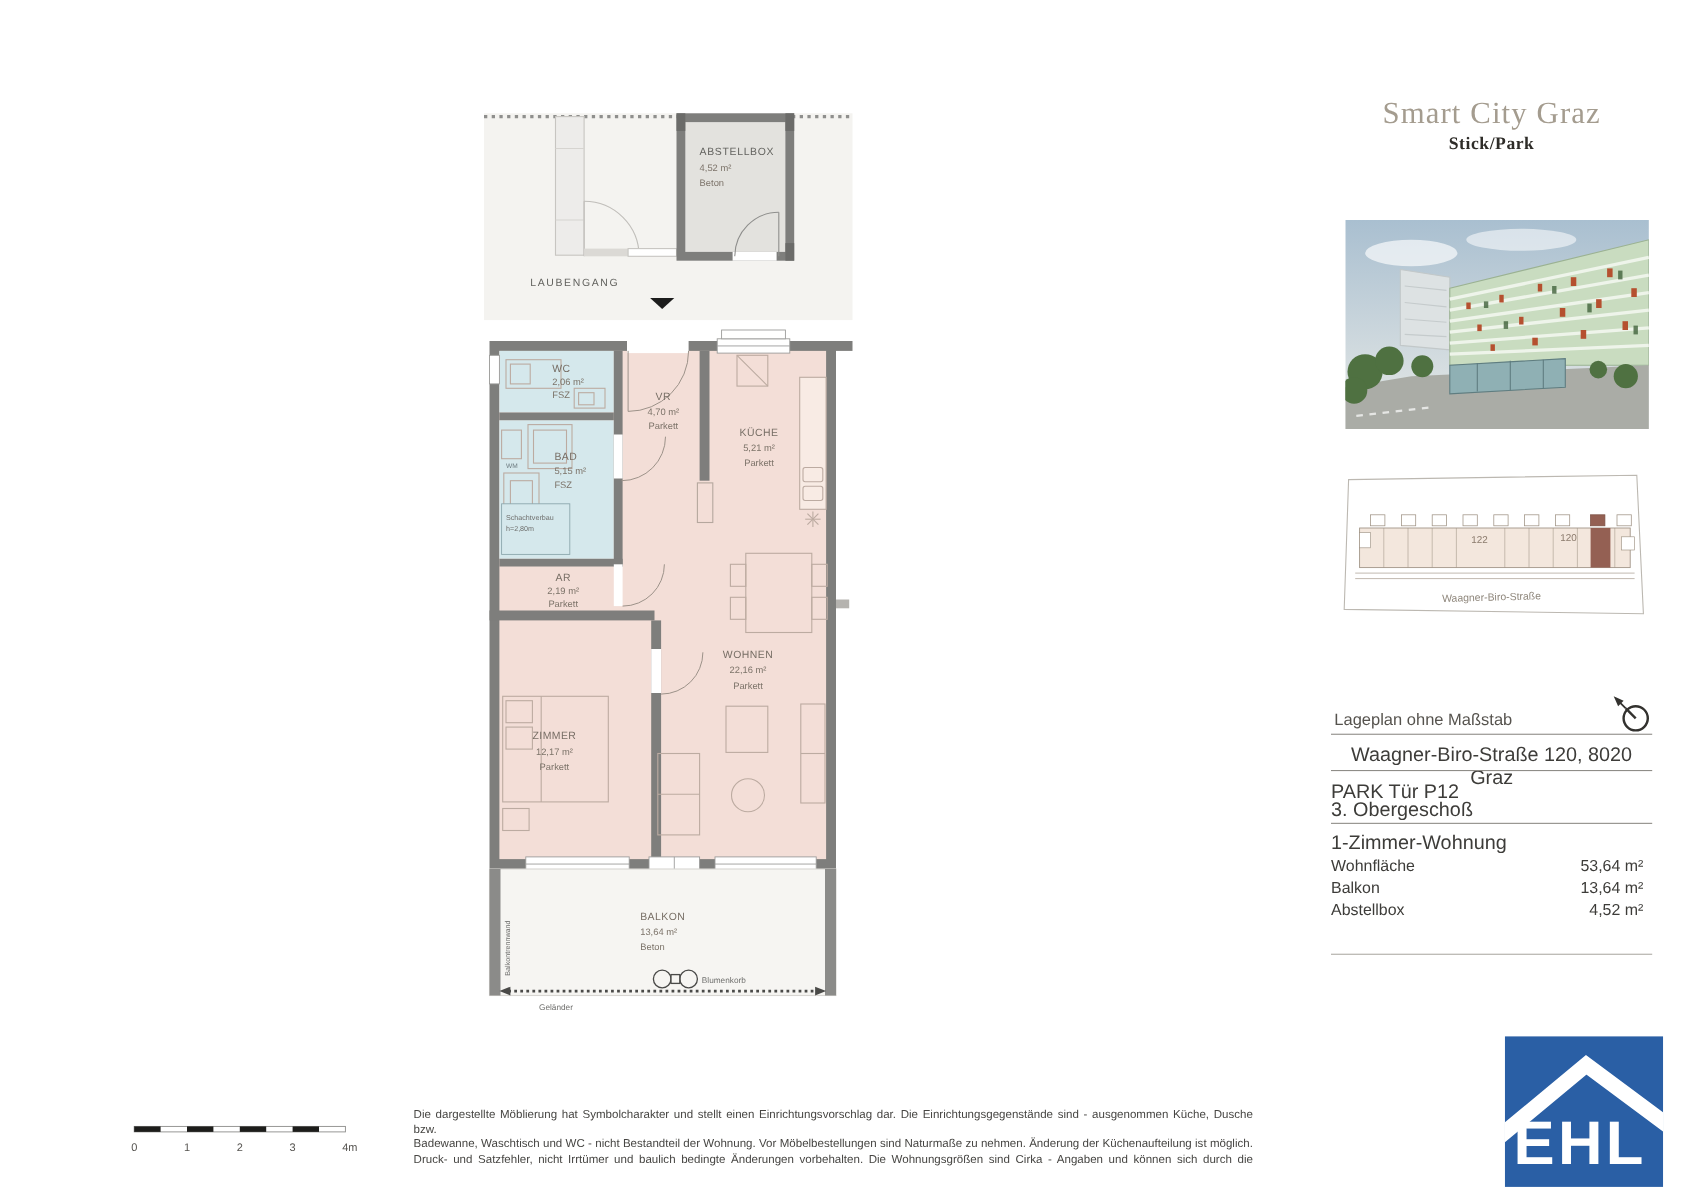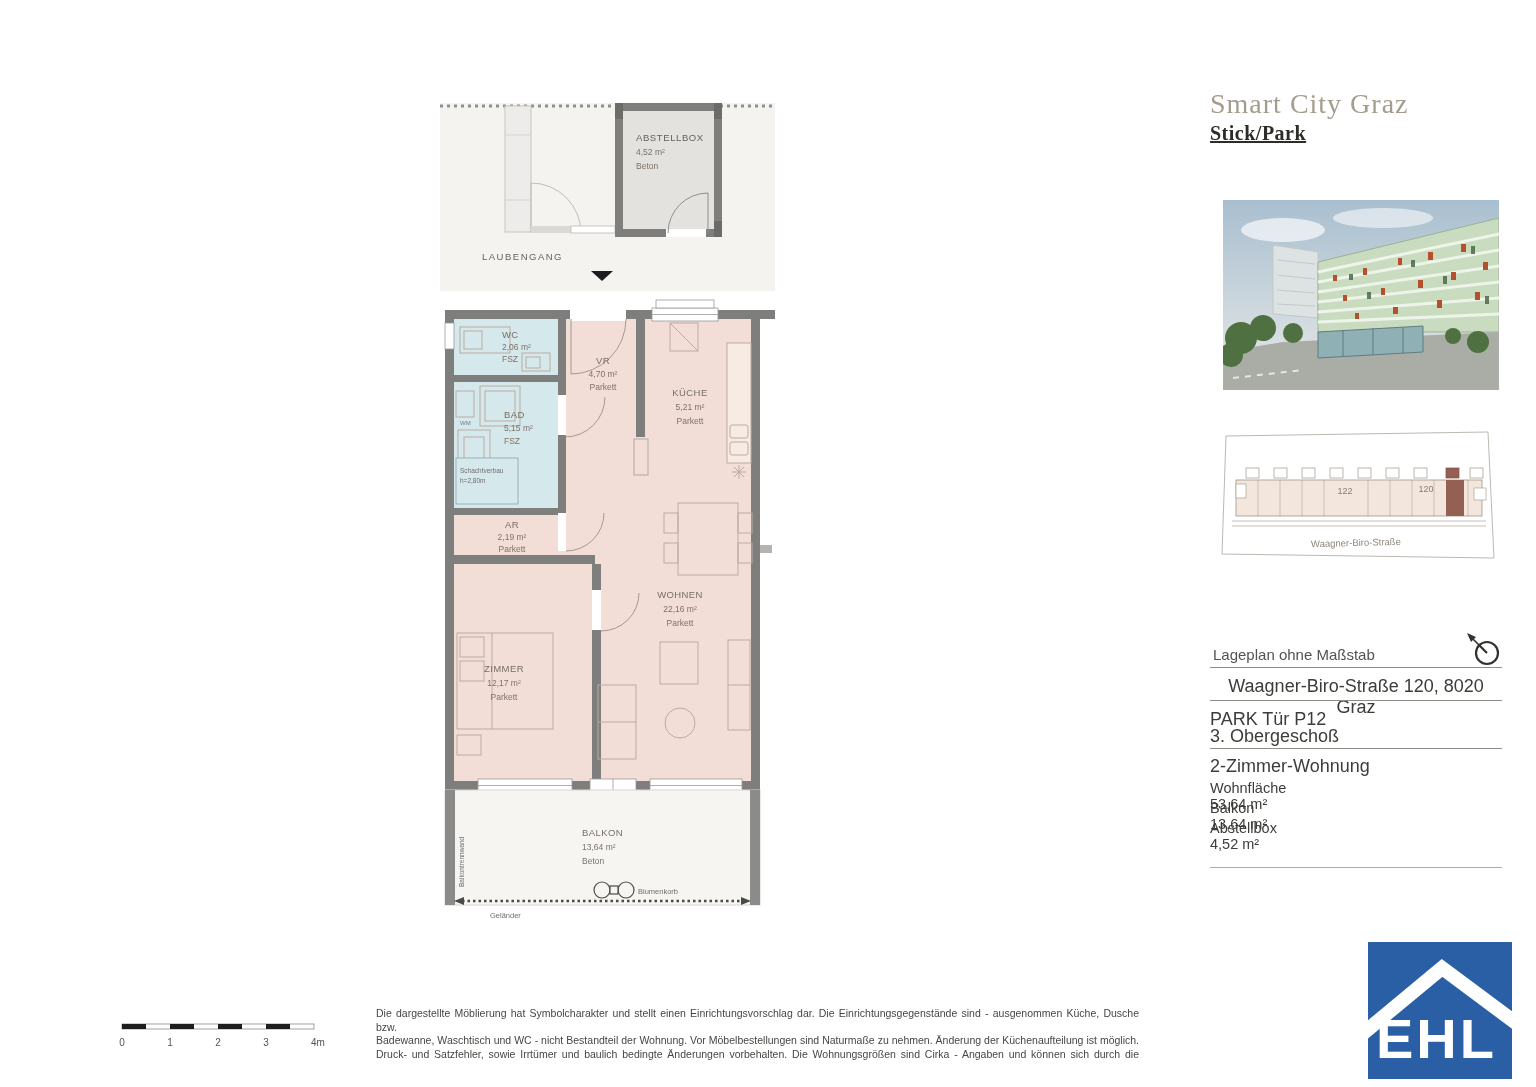--- a/index.html
+++ b/index.html
@@ -5,25 +5,25 @@
   html,body{margin:0;padding:0;background:#ffffff;font-family:"Liberation Sans",sans-serif;}
   .canvas{position:relative;width:1536px;height:1087px;background:#fff;overflow:hidden;}
   .abs{position:absolute;}
   svg text{font-family:"Liberation Sans",sans-serif;}
   .lbl{font-size:9.5px;fill:#776e65;letter-spacing:.4px;}
   .lbl2{font-size:8.5px;fill:#7c7369;}
   .tiny{font-size:6px;fill:#6f7d82;}
   .plan-note{font-size:6.5px;fill:#6f6f6d;}
   .dark-lbl{font-size:9.5px;fill:#63635f;letter-spacing:.6px;}
   .title-main{font-family:"Liberation Serif",serif;font-size:28px;color:#a49c8f;letter-spacing:1px;}
-  .title-sub{font-family:"Liberation Serif",serif;font-size:20px;font-weight:bold;color:#2e2c28;margin-top:2px;letter-spacing:.5px;text-decoration:underline;}
+  .title-sub{font-family:"Liberation Serif",serif;font-size:16px;font-weight:bold;color:#2e2c28;margin-top:2px;letter-spacing:.5px;}
   .hr{border-top:1px solid #8f8d88;height:0;}
   .hr.light{border-top-color:#aeaca6;}
   .info-text{color:#3d3c39;font-size:18px;}
-  .metric-row{display:flex;justify-content:space-between;color:#3d3c39;font-size:14.5px;flex-direction:column;}
+  .metric-row{display:flex;justify-content:space-between;color:#3d3c39;font-size:14.5px;}
   .disc{color:#474643;font-size:10.5px;line-height:13.5px;text-align:justify;}
   .disc.just{text-align-last:justify;}
   .small-note{font-size:15px;color:#56534e;}
 </style>
 </head>
 <body>
 
 <div class="canvas">
 
   <svg class="abs" style="left:440px;top:95px" width="340" height="830" viewBox="0 0 340 830">
@@ -205,21 +205,21 @@
         <rect x="170" y="791" width="8" height="8" fill="#f6f5f2"></rect>
       </g>
       <text x="198" y="799" class="plan-note" style="font-size:7.5px">Blumenkorb</text>
       <line x1="22" y1="806" x2="303" y2="806" stroke="#4a4a48" stroke-width="2.5" stroke-dasharray="2.5 3"></line>
       <polygon points="14,806 24,802 24,810" fill="#4a4a48"></polygon>
       <polygon points="311,806 301,802 301,810" fill="#4a4a48"></polygon>
       <text x="50" y="823" class="plan-note" style="font-size:7.5px">Geländer</text>
     </g>
   </svg>
 
-  <div class="abs" style="left:1210px;top:88px;width:292px;">
+  <div class="abs" style="left:1210px;top:88px;width:292px;text-align:center">
     <div class="title-main">Smart City Graz</div>
     <div class="title-sub">Stick/Park</div>
   </div>
 
   <svg class="abs" style="left:1223px;top:200px" width="276" height="190" viewBox="0 0 276 190">
     <defs>
       <linearGradient id="sky" x1="0" y1="0" x2="0" y2="1">
         <stop offset="0" stop-color="#a9bfd0"></stop>
           <stop offset="1" stop-color="#e8eae7"></stop>
       </linearGradient>
@@ -326,21 +326,21 @@
     <line x1="22" y1="14" x2="16" y2="8" stroke="#33322f" stroke-width="1.6"></line>
     <polygon points="11,3 20,7 15,12" fill="#33322f"></polygon>
   </svg>
 
   <div class="abs hr" style="left:1210px;top:667px;width:292px"></div>
   <div class="abs info-text" style="left:1210px;top:676px;width:292px;text-align:center">Waagner-Biro-Straße 120, 8020 Graz</div>
   <div class="abs hr" style="left:1210px;top:700px;width:292px"></div>
   <div class="abs info-text" style="left:1210px;top:709px;width:292px;text-align:left">PARK Tür P12</div>
   <div class="abs info-text" style="left:1210px;top:726px;width:292px;text-align:left">3. Obergeschoß</div>
   <div class="abs hr" style="left:1210px;top:748px;width:292px"></div>
-  <div class="abs info-text" style="left:1210px;top:756px;width:292px">2-Zimmer-Wohnung</div>
+  <div class="abs info-text" style="left:1210px;top:756px;width:292px">1-Zimmer-Wohnung</div>
   <div class="abs metric-row" style="left:1210px;top:780px;width:284px">
     <span>Wohnfläche</span>
     <span>53,64 m²</span>
   </div>
   <div class="abs metric-row" style="left:1210px;top:800px;width:284px">
     <span>Balkon</span>
     <span>13,64 m²</span>
   </div>
   <div class="abs metric-row" style="left:1210px;top:820px;width:284px">
     <span>Abstellbox</span>
@@ -363,16 +363,16 @@
     <text x="4" y="26" text-anchor="middle" style="font-size:10px;fill:#55534f">0</text>
     <text x="52" y="26" text-anchor="middle" style="font-size:10px;fill:#55534f">1</text>
     <text x="100" y="26" text-anchor="middle" style="font-size:10px;fill:#55534f">2</text>
     <text x="148" y="26" text-anchor="middle" style="font-size:10px;fill:#55534f">3</text>
     <text x="200" y="26" text-anchor="middle" style="font-size:10px;fill:#55534f">4m</text>
   </svg>
 
   <div class="abs" style="left:376px;top:1007px;width:763px">
     <div class="disc just">Die dargestellte Möblierung hat Symbolcharakter und stellt einen Einrichtungsvorschlag dar. Die Einrichtungsgegenstände sind - ausgenommen Küche, Dusche bzw.</div>
     <div class="disc just">Badewanne, Waschtisch und WC - nicht Bestandteil der Wohnung. Vor Möbelbestellungen sind Naturmaße zu nehmen. Änderung der Küchenaufteilung ist möglich.</div>
-    <div class="disc just">Druck- und Satzfehler, sowie Irrtümer und baulich bedingte Änderungen vorbehalten. Die Wohnungsgrößen sind Cirka - Angaben und können sich durch die</div>
+    <div class="disc just">Druck- und Satzfehler, nicht Irrtümer und baulich bedingte Änderungen vorbehalten. Die Wohnungsgrößen sind Cirka - Angaben und können sich durch die</div>
   </div>
 
 </div>
 
 </body></html>

